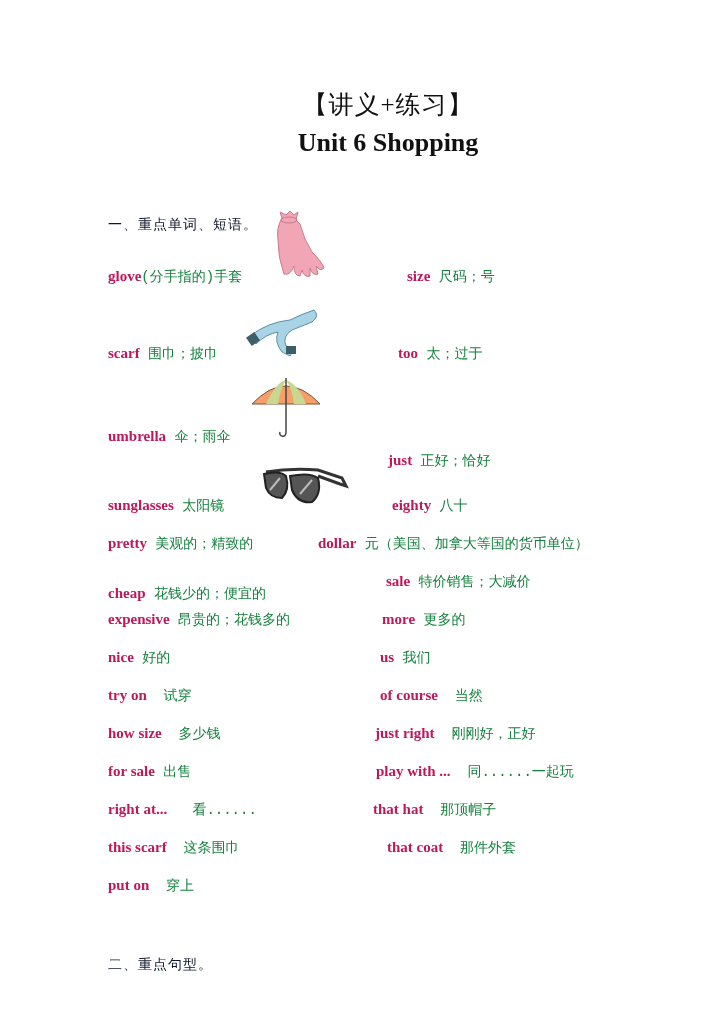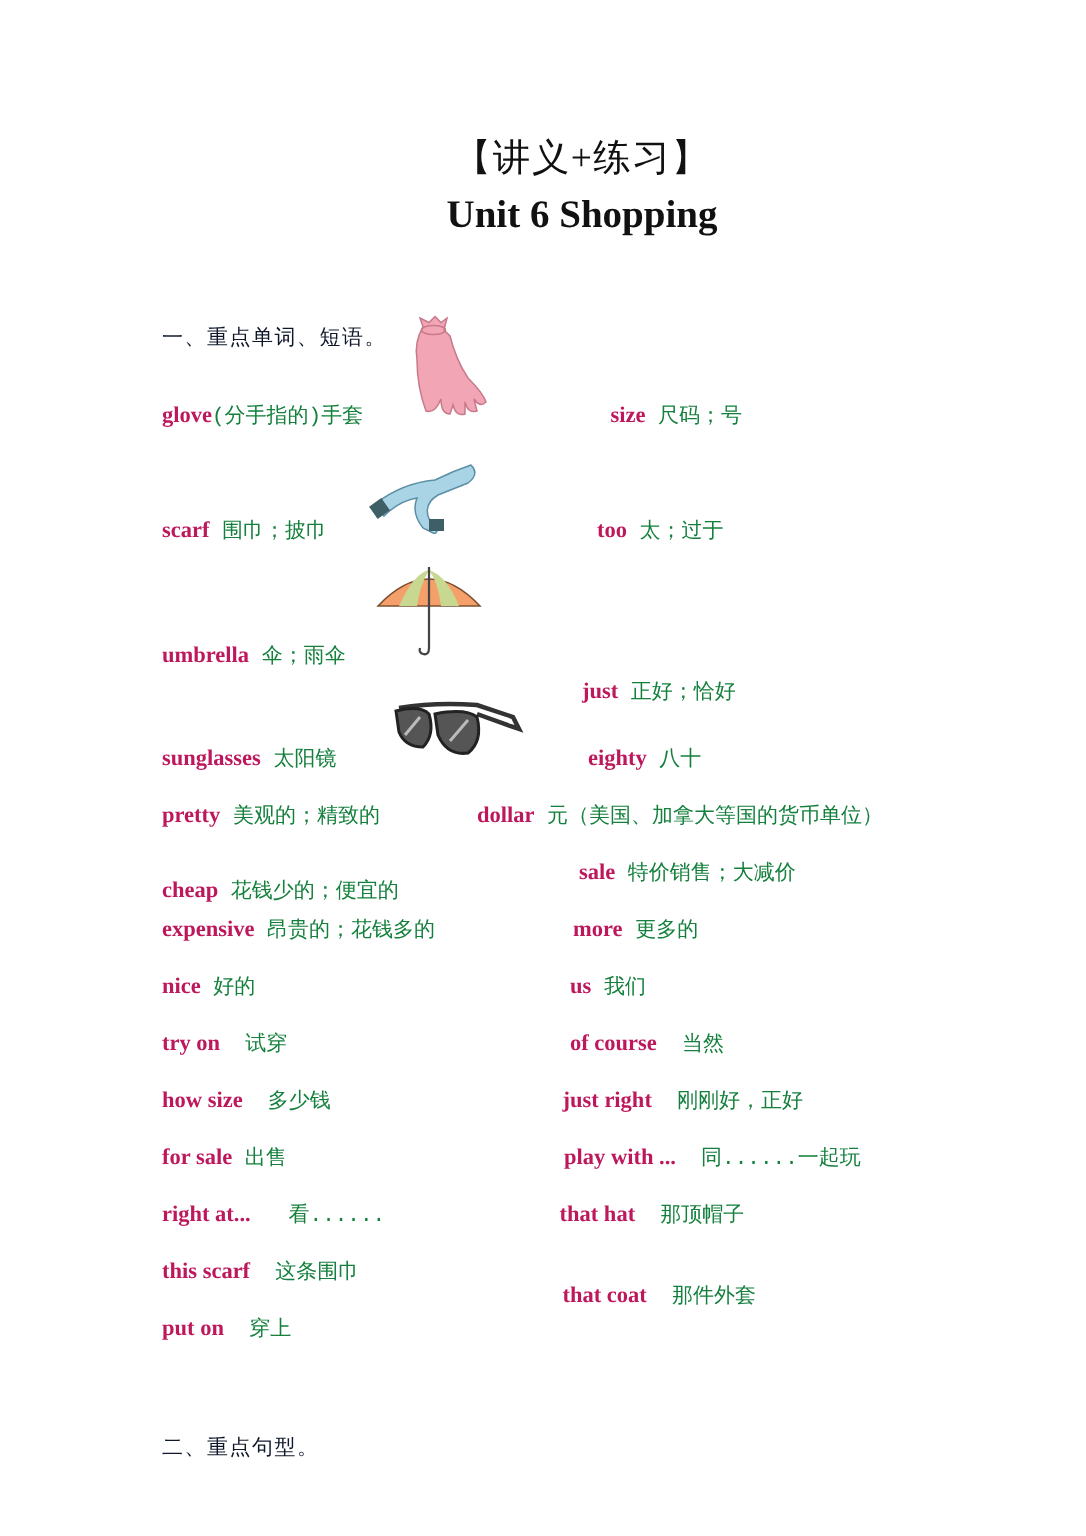--- a/index.html
+++ b/index.html
@@ -69,15 +69,15 @@
 <div class="abs row" style="left:388px; top:432px;margin-top:20px;"><span class="en">just</span><span class="zh"> 正好；恰好</span></div>
 <div class="abs row" style="left:392px; top:497px;"><span class="en">eighty</span><span class="zh"> 八十</span></div>
 <div class="abs row" style="left:318px; top:535px;"><span class="en">dollar</span><span class="zh"> 元（美国、加拿大等国的货币单位）</span></div>
 <div class="abs row" style="left:386px; top:573px;"><span class="en">sale</span><span class="zh"> 特价销售；大减价</span></div>
 <div class="abs row" style="left:382px; top:611px;"><span class="en">more</span><span class="zh"> 更多的</span></div>
 <div class="abs row" style="left:380px; top:649px;"><span class="en">us</span><span class="zh"> 我们</span></div>
 <div class="abs row" style="left:380px; top:687px;"><span class="en">of course</span><span class="zh" style="white-space:pre">  当然</span></div>
 <div class="abs row" style="left:375px; top:725px;"><span class="en">just right</span><span class="zh" style="white-space:pre">  刚刚好，正好</span></div>
 <div class="abs row" style="left:376px; top:763px;"><span class="en">play with ...</span><span class="zh" style="white-space:pre">  同......一起玩</span></div>
 <div class="abs row" style="left:373px; top:801px;"><span class="en">that hat</span><span class="zh" style="white-space:pre">  那顶帽子</span></div>
-<div class="abs row" style="left:375px; top:839px;margin-top:16px;"><span class="en">that coat</span><span class="zh" style="white-space:pre">  那件外套</span></div>
+<div class="abs row" style="left:387px; top:839px;"><span class="en">that coat</span><span class="zh" style="white-space:pre">  那件外套</span></div>
 
 <div class="abs section" style="left:108px; top:912px;">二、重点句型。</div>
 
 </body></html>

